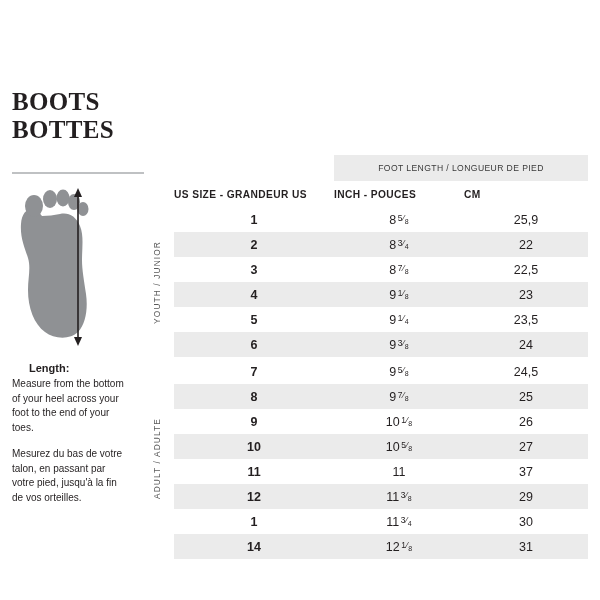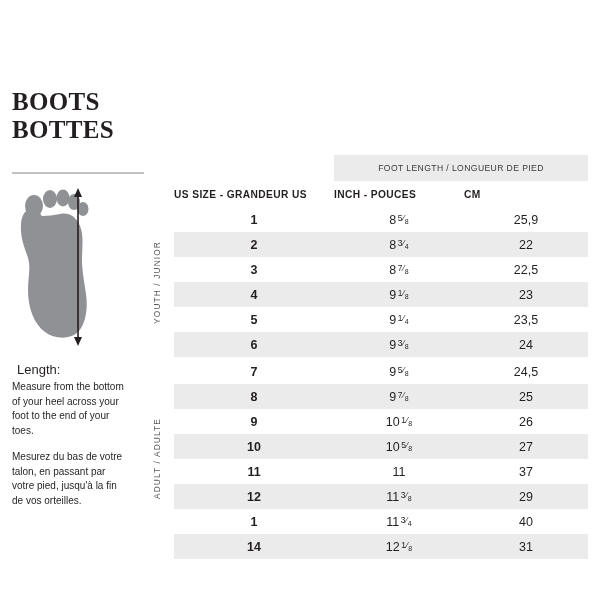--- a/index.html
+++ b/index.html
@@ -47,23 +47,23 @@
     height: 2px;
     background: #bfc1c3;
     margin: 0 0 8px 0;
   }
   .foot-art {
     width: 132px;
     height: 180px;
     position: relative;
   }
   .note-head {
-    font-size: 13px;
-    font-weight: normal;
-    margin: 0 0 3px 5px;
+    font-size: 11px;
+    font-weight: bold;
+    margin: 0 0 3px 17px;
     color: #231f20;
   }
   .note-body {
     font-size: 10px;
     line-height: 1.45;
     color: #231f20;
     margin: 0 0 12px 0;
     width: 118px;
   }
 
@@ -285,21 +285,21 @@
             <td class="row-cell">37</td>
           </tr>
           <tr class="row-even">
             <td class="row-cell size">12</td>
             <td class="row-cell"><span class="val-main">11</span><span class="frac"><sup>3</sup><span class="bar">⁄</span><sub>8</sub></span></td>
             <td class="row-cell">29</td>
           </tr>
           <tr class="row-odd">
             <td class="row-cell size">1</td>
             <td class="row-cell"><span class="val-main">11</span><span class="frac"><sup>3</sup><span class="bar">⁄</span><sub>4</sub></span></td>
-            <td class="row-cell">40</td>
+            <td class="row-cell">30</td>
           </tr>
           <tr class="row-even">
             <td class="row-cell size">14</td>
             <td class="row-cell"><span class="val-main">12</span><span class="frac"><sup>1</sup><span class="bar">⁄</span><sub>8</sub></span></td>
             <td class="row-cell">31</td>
           </tr>
         </tbody>
     </table>
   </div>
 

